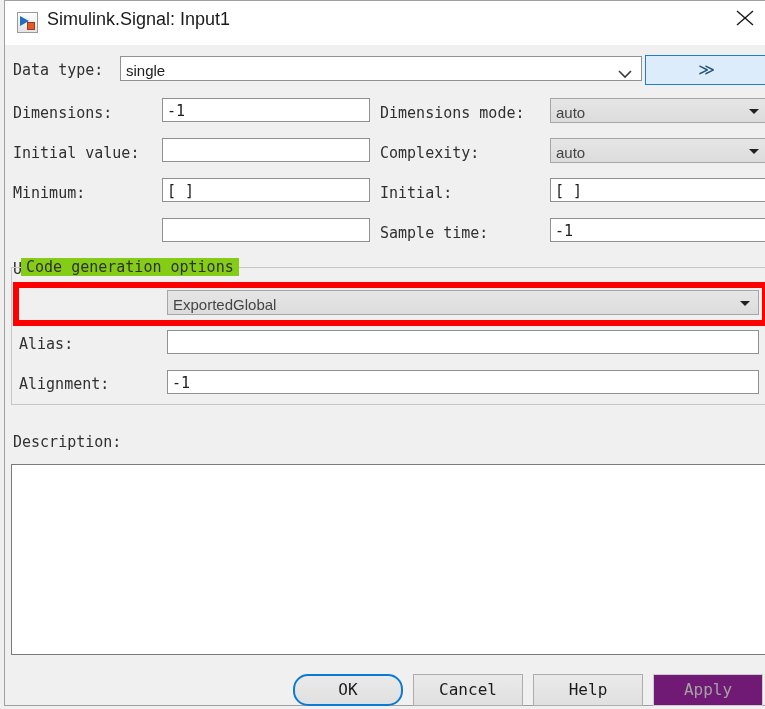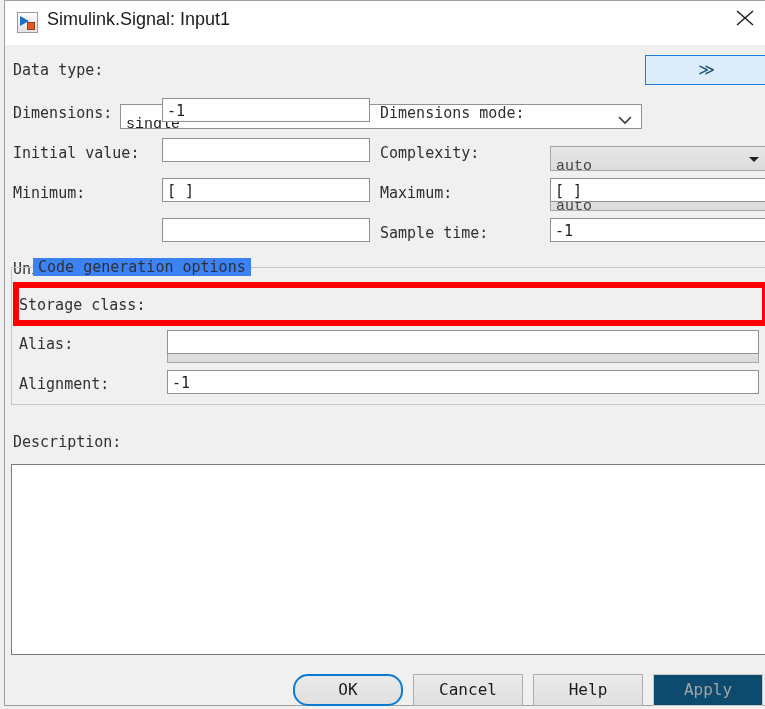--- a/index.html
+++ b/index.html
@@ -94,29 +94,28 @@
     line-height: 20px;
     height: 24px;
     overflow: hidden;
     white-space: nowrap;
   }
   .combo {
     position: absolute;
     box-sizing: border-box;
     background: #ffffff;
     border: 1px solid #919191;
-    font-family: Liberation Mono, monospace;
+    font-family: Liberation Sans, sans-serif;
     font-size: 15px;
     color: #202020;
-    padding: 10px 20px 0 5px;
+    padding: 4px 20px 0 5px;
     line-height: 20px;
     height: 25px;
     overflow: hidden;
     white-space: nowrap;
-    margin-top: 48px;
   }
   .combo.disabled {
     background: linear-gradient(#e6e6e6, #dcdcdc);
     border: 1px solid #a6a6a6;
     color: #454545;
   }
   .combo .arrow-tri {
     position: absolute;
     right: 8px; top: 50%;
     margin-top: -2px;
@@ -146,27 +145,26 @@
   }
 
   
   .groupbox {
     position: absolute;
     box-sizing: border-box;
     border: 1px solid #c6c6c6;
   }
   .group-legend {
     position: absolute;
-    background: #3b82f6;
+    background: #84cc16;
     padding: 0 5px;
     font-family: "DejaVu Sans Mono", monospace;
     font-size: 15px;
     color: #303030;
     white-space: nowrap;
-    margin-left: 12px;
   }
 
   
   .redbox {
     position: absolute;
     box-sizing: border-box;
     border: 6px solid #fe0000;
     pointer-events: none;
     z-index: 20;
   }
@@ -192,21 +190,21 @@
     line-height: 30px;
     height: 32px;
     cursor: default;
   }
   .btn.default {
     border: 2px solid #0a7bd4;
     line-height: 28px;
   }
   .btn.disabled {
     color: #a3a3a3;
-    background: #0c4a6e;
+    background: #701a75;
     border: 1px solid #cbcbcb;
   }
 </style>
 </head>
 <body>
 
 <div class="dialog">
 
   <div class="titlebar">
     <div class="title-icon">
@@ -244,33 +242,33 @@
   <div class="lbl" style="left:8px; top:143px;">Initial value:</div>
   <div class="tf" style="left:157px; top:137px; width:208px;"></div>
   <div class="lbl" style="left:375px; top:143px;">Complexity:</div>
   <div class="combo disabled" style="left:545px; top:137px; width:218px;">
     <span>auto</span>
     <span class="arrow-tri"></span>
   </div>
 
   <div class="lbl" style="left:8px; top:183px;">Minimum:</div>
   <div class="tf" style="left:157px; top:177px; width:208px;">[ ]</div>
-  <div class="lbl" style="left:375px; top:183px;">Maximum:</div>
+  <div class="lbl" style="left:375px; top:183px;">Initial:</div>
   <div class="tf" style="left:545px; top:177px; width:218px;">[ ]</div>
 
   <div class="lbl" style="left:8px; top:223px;margin-top:36px;">Unit:</div>
   <div class="tf" style="left:157px; top:217px; width:208px;"></div>
   <div class="lbl" style="left:375px; top:223px;">Sample time:</div>
   <div class="tf" style="left:545px; top:217px; width:218px;">-1</div>
 
   <div class="groupbox" style="left:6px; top:266px; width:757px; height:138px;"></div>
   <div class="group-legend" style="left:16px; top:257px;">Code generation options</div>
 
-  <div class="lbl" style="left:14px; top:295px;">Storage class:</div>
   <div class="combo disabled" style="left:162px; top:289px; width:592px;">
+    <span>ExportedGlobal</span>
     <span class="arrow-tri"></span>
   </div>
 
   <div class="lbl" style="left:14px; top:334px;">Alias:</div>
   <div class="tf" style="left:162px; top:329px; width:592px;"></div>
 
   <div class="lbl" style="left:14px; top:374px;">Alignment:</div>
   <div class="tf" style="left:162px; top:369px; width:592px;">-1</div>
 
   <div class="redbox" style="left:8px; top:281px; width:755px; height:44px;"></div>

